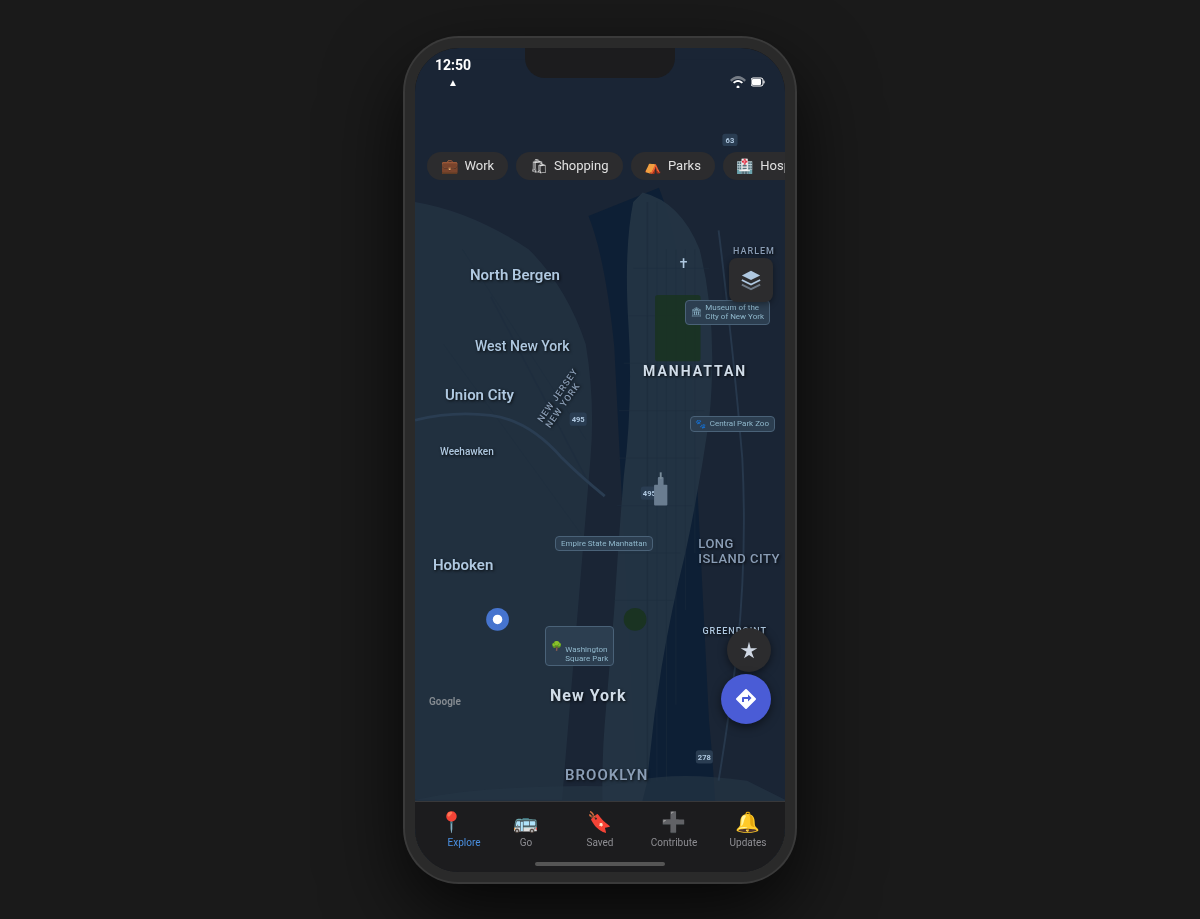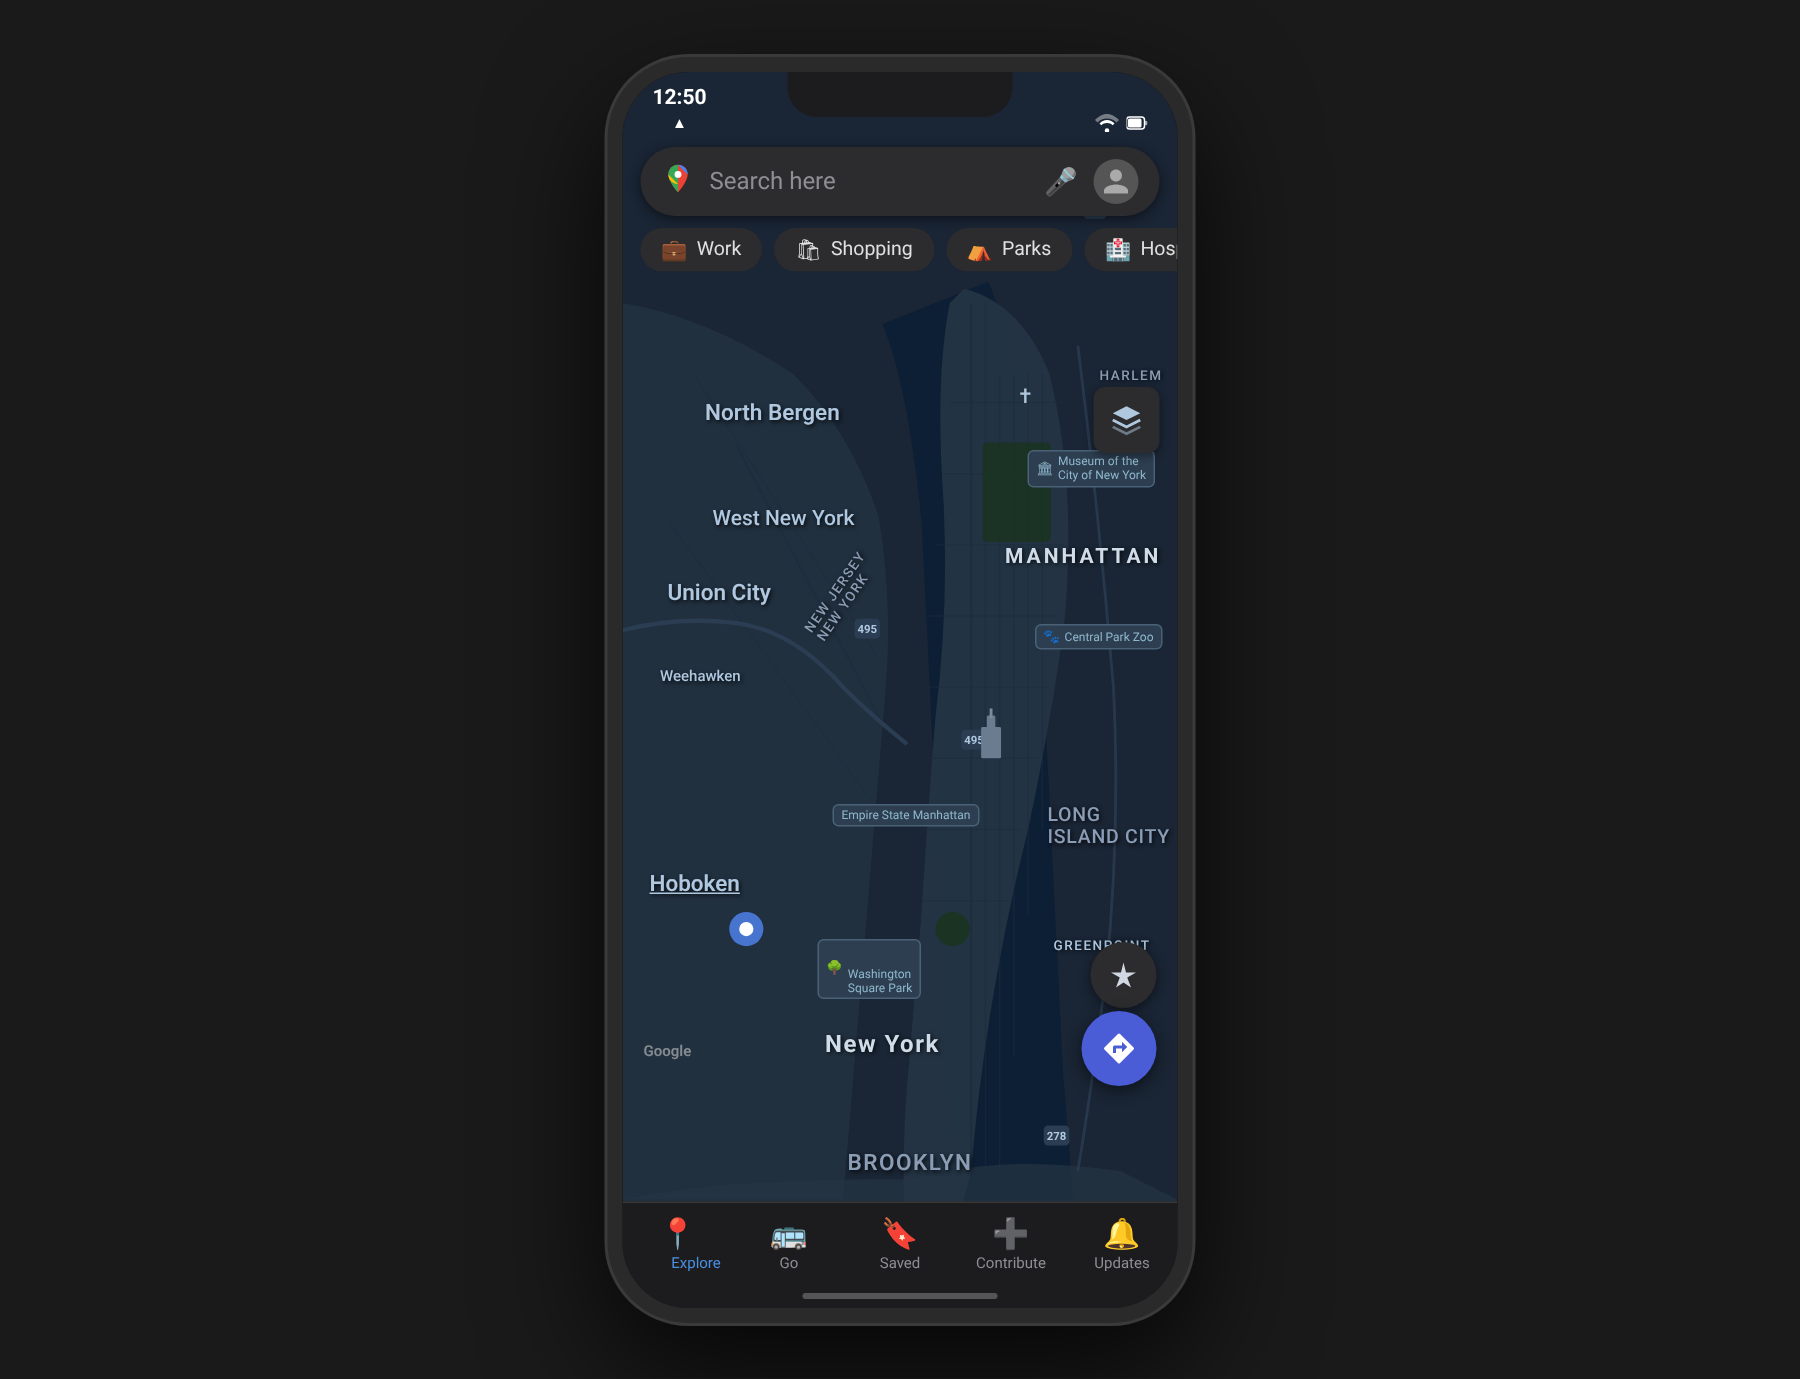--- a/index.html
+++ b/index.html
@@ -365,25 +365,25 @@
 
         <rect x="324" y="78" width="16" height="13" rx="3" fill="#2a3d52"></rect>
         <text x="332" y="88" text-anchor="middle" fill="#afc8e0" font-size="8" font-weight="bold">63</text>
 
         <circle cx="87" cy="590" r="12" fill="#4a7cde" opacity="0.9"></circle>
         <circle cx="87" cy="590" r="5" fill="white"></circle>
 
       </svg>
 
       <div class="place-label medium" style="top:218px; left:55px;">North Bergen</div>
-      <div class="place-label large" style="top:315px; left:228px; letter-spacing:2px; font-size:14px;margin-left:27px;">MANHATTAN</div>
+      <div class="place-label large" style="top:315px; left:228px; letter-spacing:2px; font-size:14px;">MANHATTAN</div>
       <div class="place-label medium" style="top:338px; left:30px;">Union City</div>
       <div class="place-label" style="top:290px; left:60px; font-size:14px;">West New York</div>
       <div class="place-label" style="top:398px; left:25px; font-size:10px;">Weehawken</div>
-      <div class="place-label medium" style="top:532px; left:18px;text-decoration:underline;">Hoboken</div>
+      <div class="place-label medium" style="top:508px; left:18px;">Hoboken</div>
       <div class="place-label large" style="top:638px; left:135px; font-size:16px; color:#d0dce8;">New York</div>
       <div class="place-label medium" style="top:718px; left:150px; letter-spacing:1px; color:#8a9db5;">BROOKLYN</div>
       <div class="place-label" style="top:578px; right:18px; font-size:9px; letter-spacing:1px;">GREENPOINT</div>
       <div class="place-label" style="top:488px; right:5px; font-size:13px; letter-spacing:0.5px; color:#8a9db5;">LONG<br>ISLAND CITY</div>
       <div class="place-label" style="top:198px; right:10px; font-size:9px; letter-spacing:1px; color:#8a9db5;">HARLEM</div>
       <div class="place-label" style="top:340px; left:115px; font-size:9px; transform:rotate(-55deg); color:#8a9db5; letter-spacing:1px;">NEW JERSEY<br>NEW YORK</div>
 
       <div class="poi-marker" style="top:252px; right:15px;">
         <span>🏛</span>
           <span style="font-size:8px; line-height:1.2;">Museum of the<br>City of New York</span>
@@ -435,38 +435,20 @@
           <circle cx="8" cy="11" r="1.5"></circle>
         </svg>
         <svg width="14" height="10" viewBox="0 0 14 10" fill="white">
           <rect x="0" y="1" width="12" height="8" rx="2" stroke="white" stroke-width="1" fill="none"></rect>
           <rect x="1" y="2" width="9" height="6" rx="1" fill="white"></rect>
           <rect x="12" y="3.5" width="2" height="3" rx="1" fill="white" opacity="0.6"></rect>
         </svg>
       </div>
     </div>
 
-    <div class="search-bar">
-      <div>
-        <svg width="22" height="22" viewBox="0 0 24 24">
-          <path d="M12 2C8.13 2 5 5.13 5 9c0 5.25 7 13 7 13s7-7.75 7-13c0-3.87-3.13-7-7-7z" fill="#EA4335"></path>
-          <path d="M12 2C8.13 2 5 5.13 5 9c0 5.25 7 13 7 13" fill="#34A853"></path>
-          <path d="M5 9c0 3.87 3.13 7 7 7" fill="#FBBC04"></path>
-          <path d="M19 9c0-3.87-3.13-7-7-7" fill="#4285F4"></path>
-          <circle cx="12" cy="9" r="2.5" fill="white"></circle>
-        </svg>
-      </div>
-      <span class="search-text">Search here</span>
-      <span class="mic-icon">🎤</span>
-      <div class="avatar">
-        <svg width="20" height="20" viewBox="0 0 24 24" fill="#aaa">
-          <path d="M12 12c2.7 0 4.8-2.1 4.8-4.8S14.7 2.4 12 2.4 7.2 4.5 7.2 7.2 9.3 12 12 12zm0 2.4c-3.2 0-9.6 1.6-9.6 4.8v2.4h19.2v-2.4c0-3.2-6.4-4.8-9.6-4.8z"></path>
-        </svg>
-      </div>
-    </div>
 
     <div class="category-bar">
       <div class="category-pill">
         <span class="pill-icon">💼</span>
         <span>Work</span>
       </div>
       <div class="category-pill">
         <span class="pill-icon">🛍</span>
         <span>Shopping</span>
       </div>

